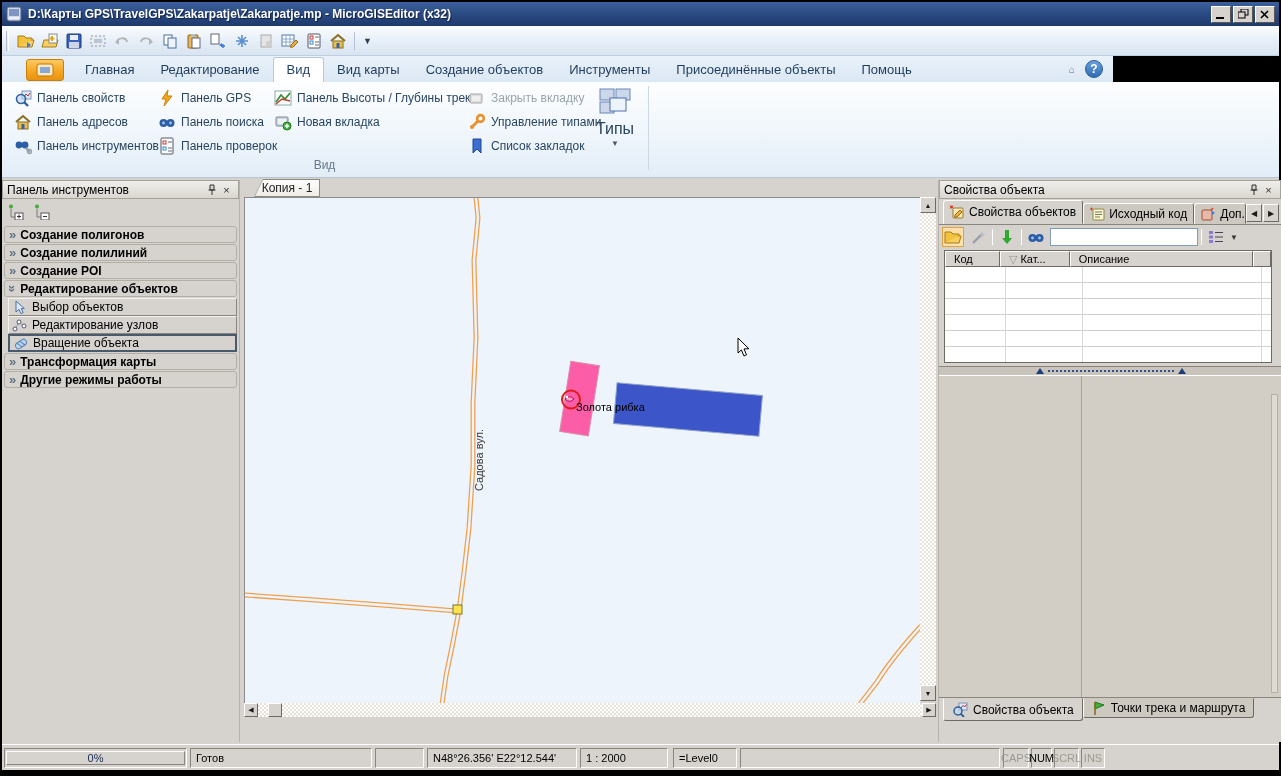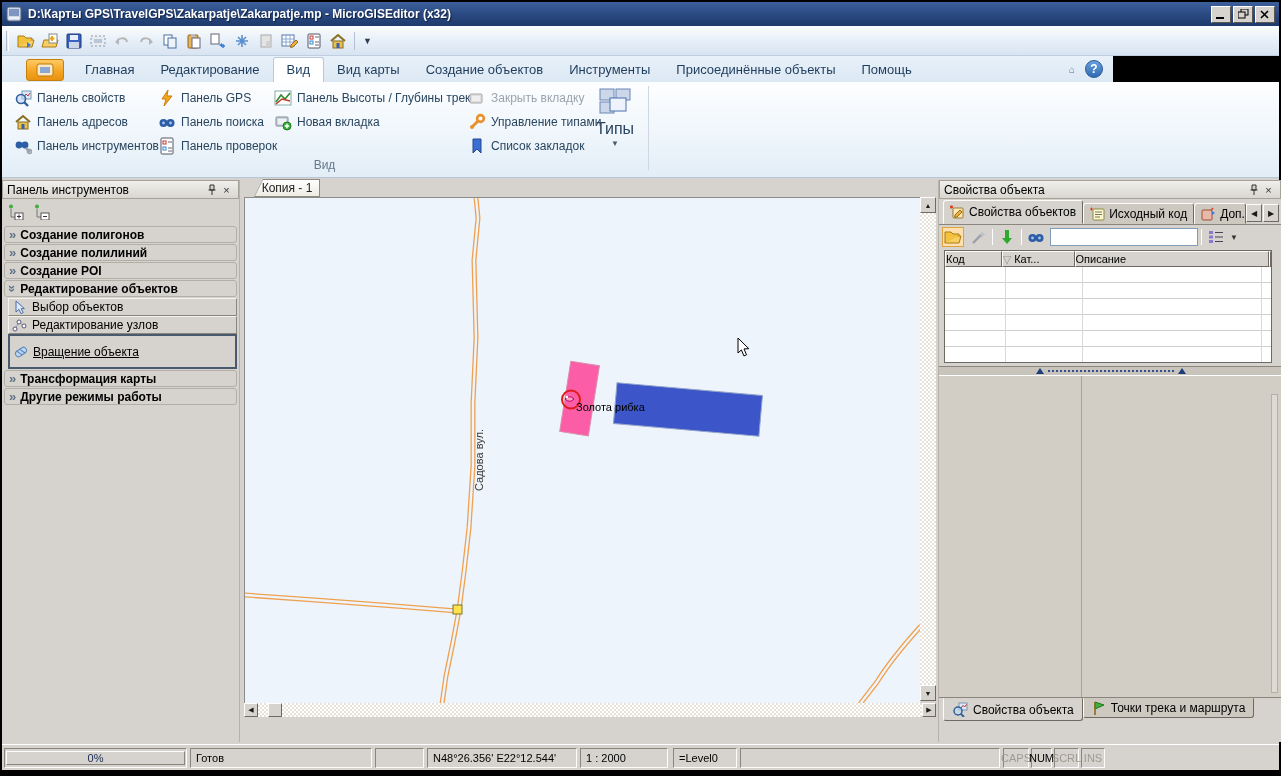--- a/index.html
+++ b/index.html
@@ -75,21 +75,21 @@
   #lp-iconsrow { display:flex; gap:6px; padding:4px 4px; }
   .lp-treebtn { width:20px; height:18px; display:flex; align-items:center; justify-content:center; }
   .lp-group { margin:1px 2px; height:17px; border:1px solid #b2afa7; border-radius:3px;
     background:#d6d3ce; display:flex; align-items:center; padding:0 4px; gap:4px; }
   .lp-chev { color:#5c7186; font-size:13px; font-weight:bold; line-height:1; }
   .lp-chev.expanded { display:inline-block; transform:rotate(90deg); }
   .lp-group .lp-glabel { font-size:12px; font-weight:bold; color:#000; white-space:nowrap; }
   .lp-btn { margin:0 2px 0 6px; height:18px; background:#d6d3ce;
     border:1px solid; border-color:#f4f2ee #8a867e #8a867e #f4f2ee;
     display:flex; align-items:center; gap:4px; padding:0 3px; font-size:12px; color:#000; }
-  .lp-btn.selected { border:2px solid #4a5a6e; height:35px;text-decoration:underline; }
+  .lp-btn.selected { border:2px solid #4a5a6e; height:18px; }
   .lp-ic { width:16px; height:15px; flex:0 0 16px; }
 
   
   #map-region { left:240px; top:0; width:696px; height:566px; position:absolute; }
   #map-tabstrip { position:absolute; left:0; top:1px; width:696px; height:18px; }
   #map-tab { position:absolute; left:12px; top:0; width:66px; height:18px; }
   #map-tab .tab-outer { position:absolute; inset:0; background:#8e8a80;
     clip-path:polygon(9px 0,100% 0,100% 100%,0 100%); }
   #map-tab .tab-inner { position:absolute; inset:1px; background:linear-gradient(180deg,#fefefe,#efece5);
     clip-path:polygon(8px 0,100% 0,100% 100%,0 100%);
@@ -129,21 +129,21 @@
   .rp-tbtn { width:22px; height:20px; display:flex; align-items:center; justify-content:center; }
   .rp-tbtn.hot { background:#fde0ae; border:1px solid #e0a23f; }
   .rp-sep { width:1px; height:16px; background:#a8a49c; border-right:1px solid #fff; }
   #rp-search { flex:0 0 112px; height:18px; border:1px solid #7f9db9; background:#fff; font-size:11px; padding:0 2px; }
   .rp-drop { font-size:8px; color:#333; }
   
   #rp-table { position:absolute; left:5px; top:70px; width:328px; height:113px; background:#fff;
     border:1px solid #6e6a63; }
   #rp-thead { display:flex; height:16px; }
   .rp-th { background:#d6d3ce; border:1px solid; border-color:#fdfcfa #6e6a63 #6e6a63 #fdfcfa;
-    font-size:11px; color:#000; padding:0 0; display:flex; align-items:center; gap:3px; overflow:hidden; white-space:nowrap; }
+    font-size:11px; color:#000; padding:0 8px; display:flex; align-items:center; gap:3px; overflow:hidden; white-space:nowrap; }
   #rp-tbody { position:absolute; left:0; top:16px; right:0; bottom:0;
     background:repeating-linear-gradient(180deg,#fff 0 15px,#cfcfcf 15px 16px); }
   .rp-colline { position:absolute; top:16px; bottom:0; width:1px; background:#d8d8d8; }
   
   #rp-splitter { position:absolute; left:0; top:186px; width:343px; height:10px; background:#c8c4bc;
     border-top:1px solid #8a867e; border-bottom:1px solid #fff; display:flex; align-items:center; justify-content:center; }
   #rp-splitter .handle { width:150px; display:flex; align-items:center; gap:4px; }
   #rp-splitter .dots { flex:1; border-top:2px dotted #2f4f8f; height:0; }
   .tri-up { width:0; height:0; border-left:4px solid transparent; border-right:4px solid transparent;
     border-bottom:6px solid #1f3d7a; }

